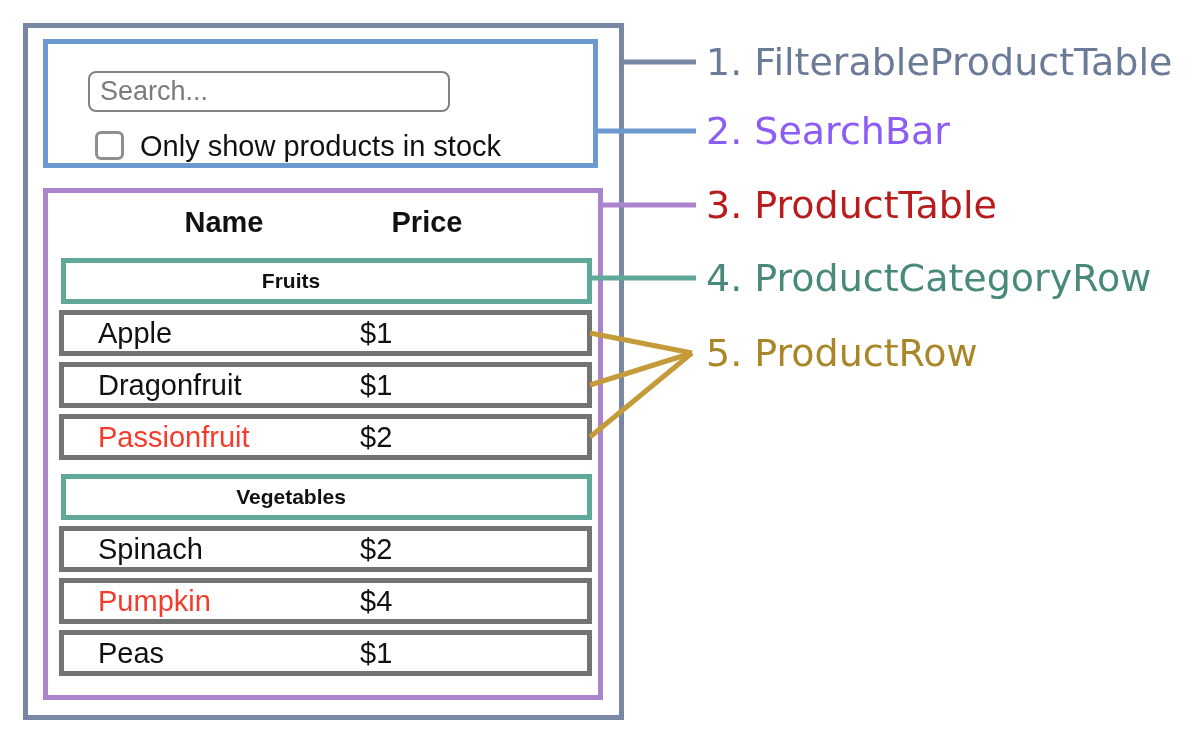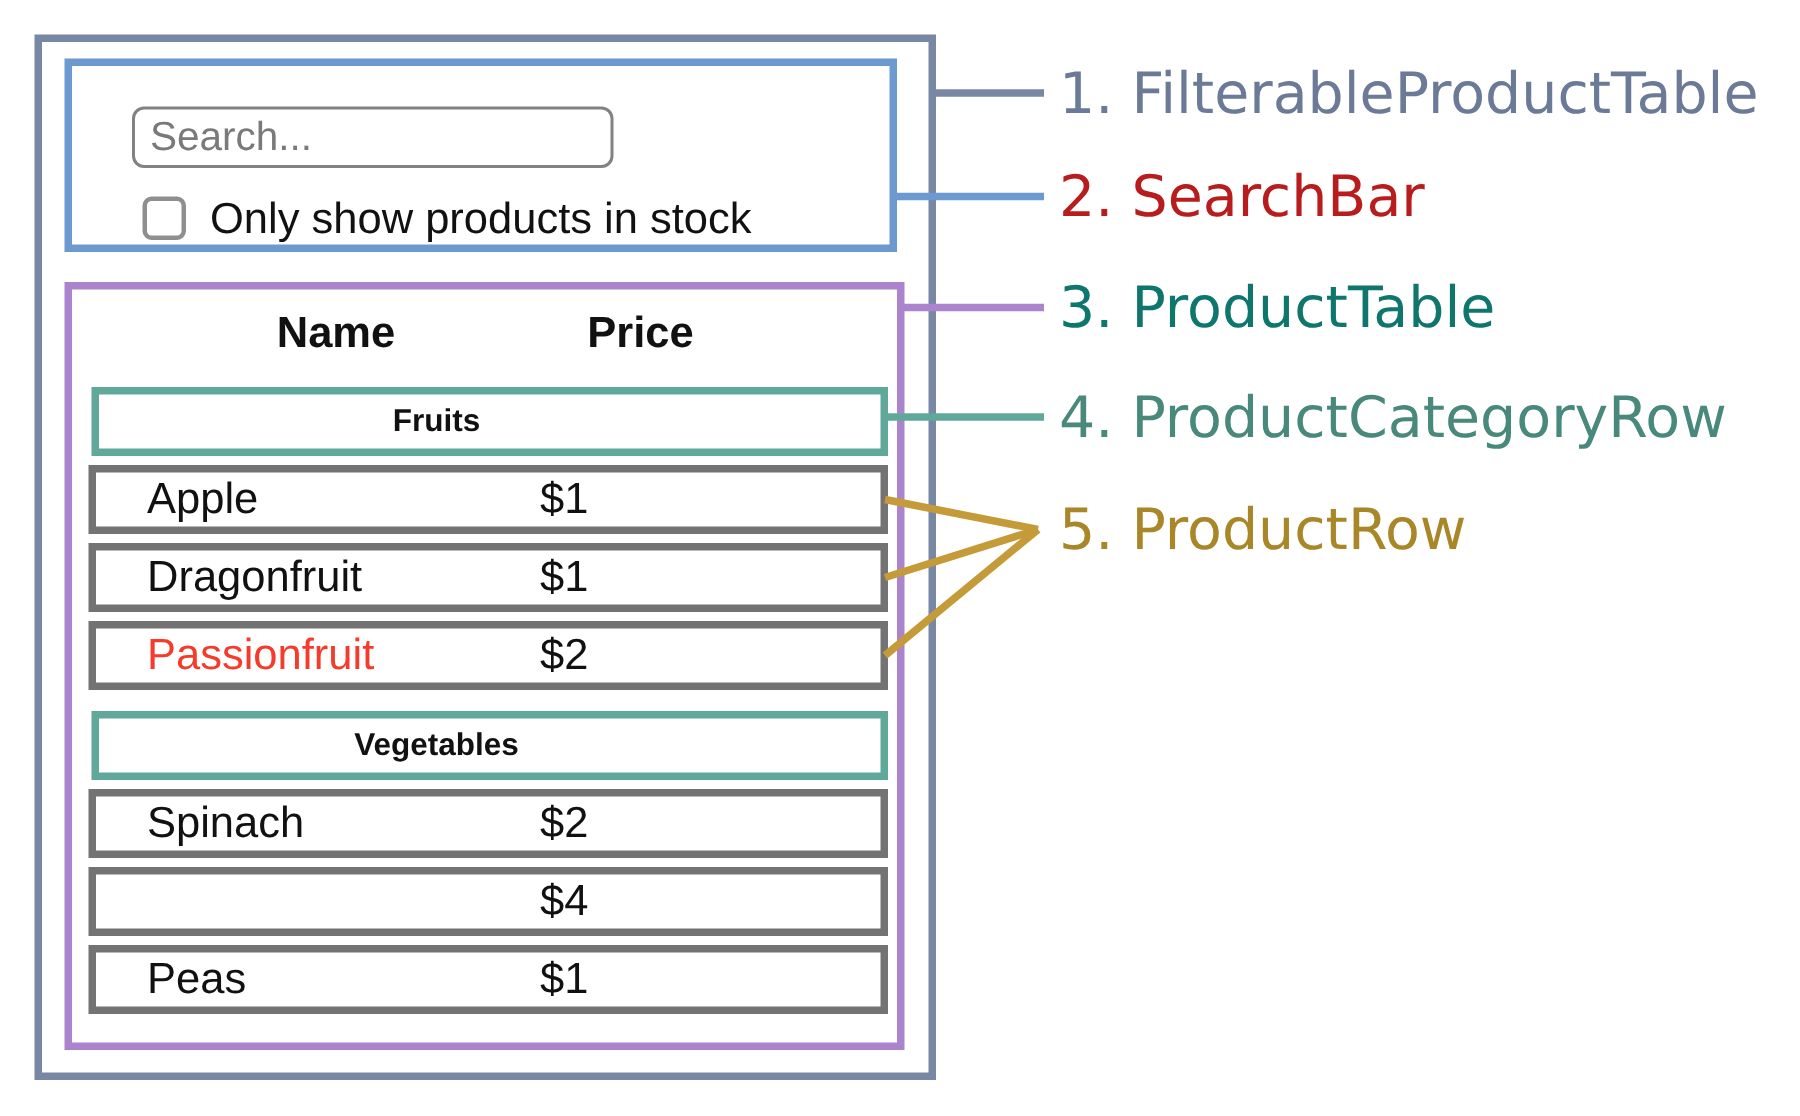--- a/index.html
+++ b/index.html
@@ -6,21 +6,21 @@
   .canvas{position:relative;width:1200px;height:744px;background:#ffffff;overflow:hidden;
           font-family:"Liberation Sans",sans-serif;color:#111;}
   .abs{position:absolute;box-sizing:border-box;}
 
   
   .box-outer{left:23px;top:23px;width:601px;height:697px;border:5px solid #7787a4;}
   .box-search{left:43px;top:39px;width:555px;height:129px;border:5px solid #6d99d1;}
   .box-table{left:43px;top:188px;width:560px;height:512px;border:5px solid #ab84cd;}
 
   
-  .search-input{left:88px;top:71px;width:321px;height:41px;border:2px solid #828282;border-radius:8px;
+  .search-input{left:88px;top:71px;width:362px;height:41px;border:2px solid #828282;border-radius:8px;
                 font-family:"Liberation Sans",sans-serif;font-size:27px;color:#222;padding:0 0 0 10px;outline:none;}
   .search-input::placeholder{color:#7a7a7a;opacity:1;}
   .checkbox{left:95px;top:131px;width:29px;height:29px;border:3px solid #8f8f8f;border-radius:6px;background:#fff;cursor:pointer;}
   .checkbox-label{left:140px;top:130px;font-size:29px;line-height:32px;white-space:nowrap;}
 
   
   .hdr{top:206px;width:200px;text-align:center;font-weight:bold;font-size:29px;line-height:32px;}
   .hdr-name{left:124px;}
   .hdr-price{left:327px;}
 
@@ -38,22 +38,22 @@
   .cat-vegetables{top:474px;}
   .row-spinach{top:526px;} .row-pumpkin{top:578px;} .row-peas{top:630px;}
 
   
   .wires{left:0;top:0;width:1200px;height:744px;pointer-events:none;}
 
   
   .legend-label{left:706px;font-family:"DejaVu Sans","Liberation Sans",sans-serif;
                 font-size:38px;line-height:40px;white-space:nowrap;}
   .lg-1{top:42px;color:#6b7b97;}
-  .lg-2{top:111px;color:#b91c1c;}
-  .lg-3{top:185px;color:#0f766e;}
+  .lg-2{top:111px;color:#8b5cf6;}
+  .lg-3{top:185px;color:#b91c1c;}
   .lg-4{top:258px;color:#48897c;text-align:center;}
   .lg-5{top:333px;color:#a98627;}
 </style>
 </head>
 <body>
 
 <div class="canvas">
 
   <div class="abs box-outer"></div>
 
@@ -85,20 +85,21 @@
 
   <div class="abs cat-row cat-vegetables">
     <span class="cat-label">Vegetables</span>
   </div>
 
   <div class="abs prod-row row-spinach">
     <span class="p-name">Spinach</span>
     <span class="p-price">$2</span>
   </div>
   <div class="abs prod-row row-pumpkin">
+    <span class="p-name red">Pumpkin</span>
     <span class="p-price">$4</span>
   </div>
   <div class="abs prod-row row-peas">
     <span class="p-name">Peas</span>
     <span class="p-price">$1</span>
   </div>
 
   <svg class="abs wires" viewBox="0 0 1200 744" xmlns="http://www.w3.org/2000/svg">
     <line x1="622" y1="62" x2="696" y2="62" stroke="#7787a4" stroke-width="5"></line>
     <line x1="596" y1="131" x2="696" y2="131" stroke="#6d99d1" stroke-width="5"></line>

